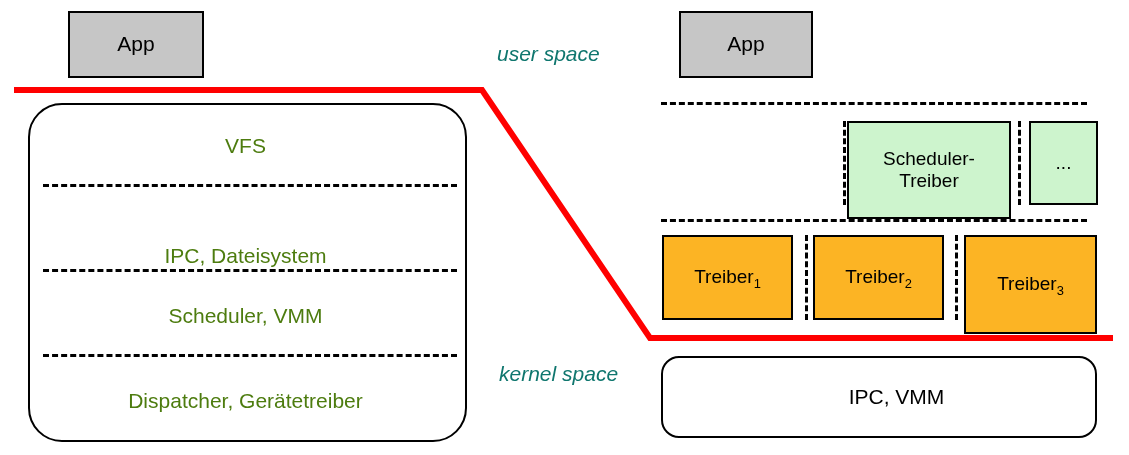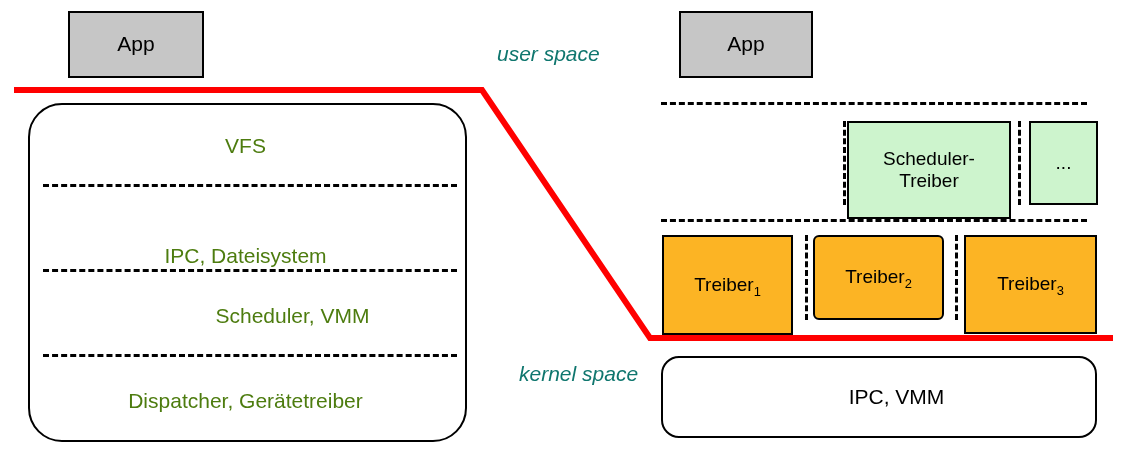--- a/index.html
+++ b/index.html
@@ -120,21 +120,21 @@
   </div>
 
   <div class="kernel-shell" style="position:absolute; left:28px; top:103px; width:435px; height:335px;"></div>
 
   <div class="layer-label" style="top:134px;">VFS</div>
   <div class="hdash" style="left:43px; top:184px; width:414px;"></div>
 
   <div class="layer-label" style="top:244px;">IPC, Dateisystem</div>
   <div class="hdash" style="left:43px; top:269px; width:414px;"></div>
 
-  <div class="layer-label" style="top:304px;margin-left:47px;">Scheduler, VMM</div>
+  <div class="layer-label" style="top:304px;">Scheduler, VMM</div>
   <div class="hdash" style="left:43px; top:354px; width:414px;"></div>
 
   <div class="layer-label" style="top:389px;">Dispatcher, Gerätetreiber</div>
 
   <div class="box app-box" style="left:661px; top:11px; width:134px; height:67px;">
     <span>App</span>
   </div>
 
   <div class="hdash" style="left:661px; top:102px; width:426px;"></div>
 
@@ -149,41 +149,41 @@
   </div>
 
   <div class="vdash" style="left:1018px; top:121px; height:84px;"></div>
 
   <div class="box server-box" style="left:1029px; top:121px; width:69px; height:84px;">
     <span>...</span>
   </div>
 
   <div class="hdash" style="left:661px; top:219px; width:426px;"></div>
 
-  <div class="box driver-box" style="left:662px; top:235px; width:131px; height:100px;">
+  <div class="box driver-box" style="left:662px; top:235px; width:131px; height:85px;">
     <span><span>Treiber</span><span class="sub">1</span></span>
   </div>
 
   <div class="vdash" style="left:805px; top:235px; height:85px;"></div>
 
-  <div class="box driver-box" style="left:813px; top:235px; width:131px; height:85px;border-radius:6px;">
+  <div class="box driver-box" style="left:813px; top:235px; width:131px; height:85px;">
     <span><span>Treiber</span><span class="sub">2</span></span>
   </div>
 
   <div class="vdash" style="left:955px; top:235px; height:85px;"></div>
 
   <div class="box driver-box" style="left:964px; top:235px; width:133px; height:99px;">
     <span><span>Treiber</span><span class="sub">3</span></span>
   </div>
 
   <div class="box mk-base-box" style="left:661px; top:356px; width:436px; height:82px;">
     <span>IPC, VMM</span>
   </div>
 
   <svg class="red-svg" viewBox="0 0 1129 455">
     <polyline points="14,90 482,90 650,338 1113,338" fill="none" stroke="#ff0000" stroke-width="6" stroke-linejoin="miter" stroke-linecap="butt"></polyline>
   </svg>
 
   <div class="space-label" style="left:497px; top:42px;">user space</div>
 
-  <div class="space-label" style="left:519px; top:362px;">kernel space</div>
+  <div class="space-label" style="left:499px; top:362px;">kernel space</div>
 
 </div>
 
 </body></html>

